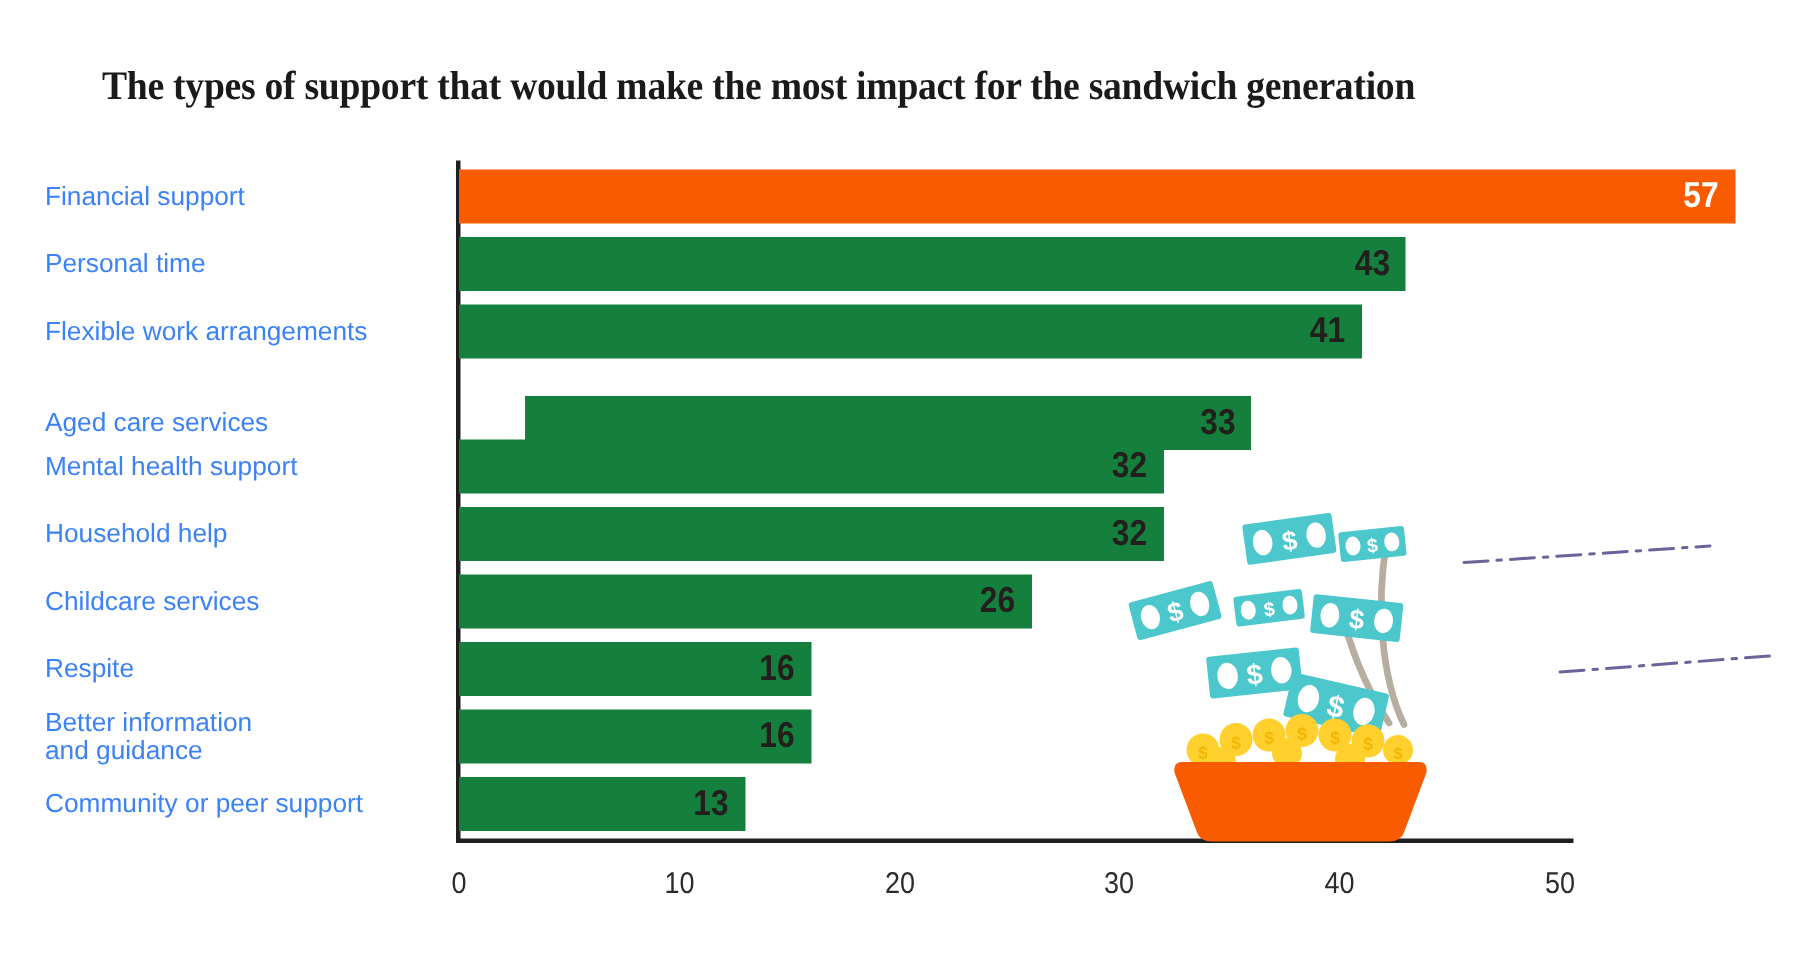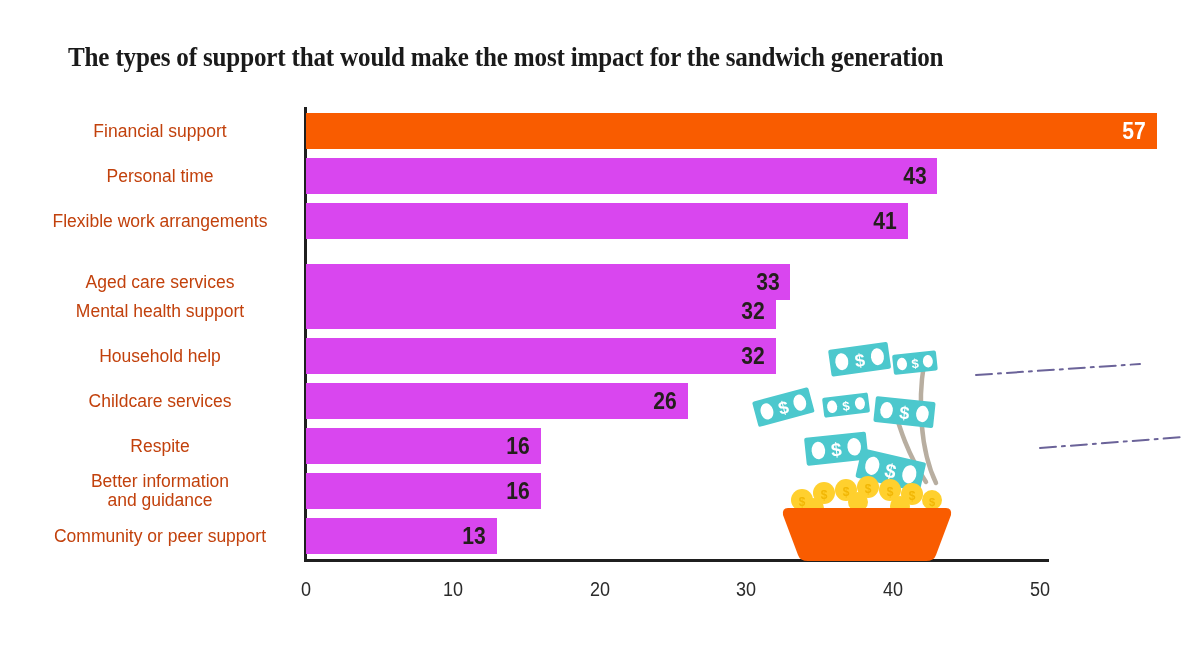--- a/index.html
+++ b/index.html
@@ -46,34 +46,34 @@
   .row {
     position: absolute;
     left: 0;
     height: 36px;
   }
   .cat-label {
     position: absolute;
     right: 1095px;       
     width: 260px;
     left: 30px;
-    text-align: center;
+    text-align: left;
     font-size: 17.5px;
-    color: #c2410c;
+    color: #3b82f6;
     line-height: 19px;
     top: 50%;
     transform: translateY(-50%);
     white-space: pre-line;
   }
   .bar {
     position: absolute;
     left: 306px;
     top: 0;
     height: 36px;
-    background: #d946ef;
+    background: #15803d;
   }
   .bar.highlight { background: #f95c00; }
   .bar-value {
     position: absolute;
     right: 11px;
     top: 50%;
     transform: translateY(-50%) scaleX(0.88);
     transform-origin: right center;
     font-size: 24px;
     font-weight: bold;
@@ -128,21 +128,21 @@
           </div>
         </div>
         <div class="row" style="top: 203px; width: 1200px;">
           <div class="cat-label">Flexible work arrangements</div>
           <div class="bar" style="width: 601.88px; height: 36px;">
             <span class="bar-value">41</span>
           </div>
         </div>
         <div class="row" style="top: 264px; width: 1200px;">
           <div class="cat-label">Aged care services</div>
-          <div class="bar" style="width: 484.44px; height: 36px;">
+          <div class="bar" style="width: 484.44px; height: 36px; margin-left: 44px;">
             <span class="bar-value">33</span>
           </div>
         </div>
         <div class="row" style="top: 293px; width: 1200px;">
           <div class="cat-label">Mental health support</div>
           <div class="bar" style="width: 469.76px; height: 36px;">
             <span class="bar-value">32</span>
           </div>
         </div>
         <div class="row" style="top: 338px; width: 1200px;">

